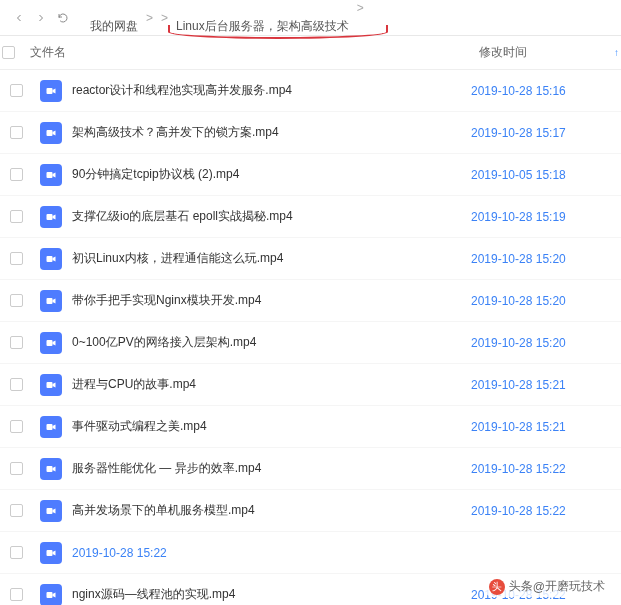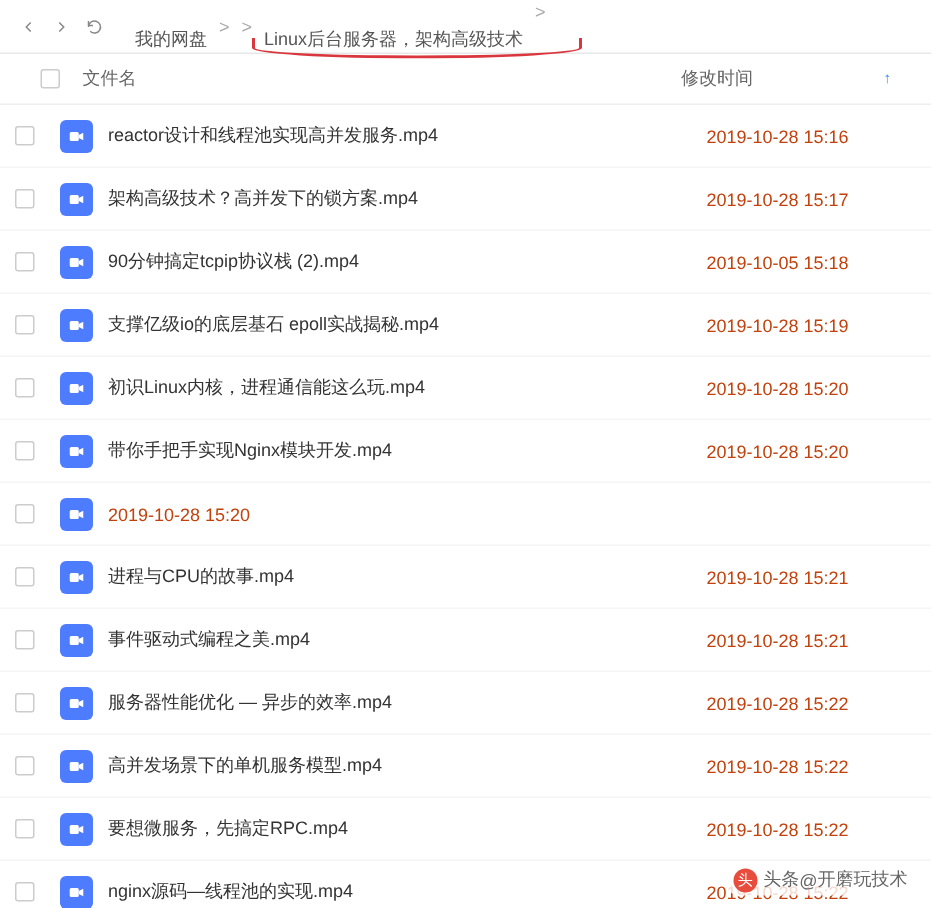--- a/index.html
+++ b/index.html
@@ -7,32 +7,32 @@
     
     .toolbar { display: flex; align-items: center; height: 36px; padding: 0 8px; border-bottom: 1px solid #e8e8e8; }
     .nav-btn { width: 22px; height: 22px; display: flex; align-items: center; justify-content: center; color: #888; cursor: pointer; }
     .nav-btn svg { width: 12px; height: 12px; }
     .breadcrumb { display: flex; align-items: center; margin-left: 12px; font-size: 12px; color: #555; }
     .crumb { padding: 0 4px; cursor: pointer; margin-top: 17px; }
     .crumb-sep { color: #aaa; padding: 0 4px; }
     .crumb-last-wrap { position: relative; display: inline-flex; align-items: flex-start; }
     .crumb-underline { position: absolute; left: -4px; right: -20px; bottom: -4px; height: 14px; border: 2px solid #d9363e; border-top: none; border-radius: 0 0 50% 50%; pointer-events: none; }
     
-    .header-row { display: flex; align-items: center; height: 34px; border-bottom: 1px solid #eee; padding: 0 27px; color: #666; }
+    .header-row { display: flex; align-items: center; height: 34px; border-bottom: 1px solid #eee; padding: 0 2px; color: #666; }
     .col-check { width: 24px; display: flex; align-items: center; }
     .col-name { flex: 1; padding-left: 4px; }
     .col-time { width: 140px; display: flex; align-items: center; justify-content: space-between; }
     .sort-icon { color: #3b8cff; font-size: 10px; }
     
     .file-row { display: flex; align-items: center; height: 42px; padding: 0 10px; border-bottom: 1px solid #f5f5f5; }
     .checkbox { width: 13px; height: 13px; border: 1px solid #ccc; border-radius: 2px; background: #fff; cursor: pointer; }
     .file-icon { width: 22px; height: 22px; background: #4e7cff; border-radius: 4px; margin: 0 10px 0 6px; display: flex; align-items: center; justify-content: center; }
     .file-icon svg { width: 12px; height: 12px; fill: #fff; }
     .file-name { flex: 1; color: #333; font-size: 12px; overflow: hidden; text-overflow: ellipsis; white-space: nowrap; cursor: pointer; }
-    .file-time { width: 140px; color: #c2410c; font-size: 12px; }
+    .file-time { width: 140px; color: #3b82f6; font-size: 12px; }
     
     .watermark { position: fixed; right: 10px; bottom: 8px; display: flex; align-items: center; font-size: 12px; color: #666; background: rgba(255,255,255,0.8); padding: 2px 6px; border-radius: 10px; }
     .wm-logo { width: 16px; height: 16px; border-radius: 50%; background: #e74c3c; margin-right: 4px; display: flex; align-items: center; justify-content: center; color: #fff; font-size: 10px; }
   </style>
 </head>
 <body>
 
 <div class="toolbar">
   <div class="nav-btn">
     <svg viewBox="0 0 24 24">
@@ -154,20 +154,21 @@
     <div class="file-row">
       <div class="col-check">
         <div class="checkbox"></div>
       </div>
       <div class="file-icon">
         <svg viewBox="0 0 24 24">
           <rect x="3" y="6" width="12" height="12" rx="2"></rect>
           <path d="M15 10l6-3v10l-6-3z"></path>
         </svg>
       </div>
+      <div class="file-name">0~100亿PV的网络接入层架构.mp4</div>
       <div class="file-time">2019-10-28 15:20</div>
     </div>
     <div class="file-row">
       <div class="col-check">
         <div class="checkbox"></div>
       </div>
       <div class="file-icon">
         <svg viewBox="0 0 24 24">
           <rect x="3" y="6" width="12" height="12" rx="2"></rect>
           <path d="M15 10l6-3v10l-6-3z"></path>
@@ -218,21 +219,20 @@
     <div class="file-row">
       <div class="col-check">
         <div class="checkbox"></div>
       </div>
       <div class="file-icon">
         <svg viewBox="0 0 24 24">
           <rect x="3" y="6" width="12" height="12" rx="2"></rect>
           <path d="M15 10l6-3v10l-6-3z"></path>
         </svg>
       </div>
-      <div class="file-name">要想微服务，先搞定RPC.mp4</div>
       <div class="file-time">2019-10-28 15:22</div>
     </div>
     <div class="file-row">
       <div class="col-check">
         <div class="checkbox"></div>
       </div>
       <div class="file-icon">
         <svg viewBox="0 0 24 24">
           <rect x="3" y="6" width="12" height="12" rx="2"></rect>
           <path d="M15 10l6-3v10l-6-3z"></path>

